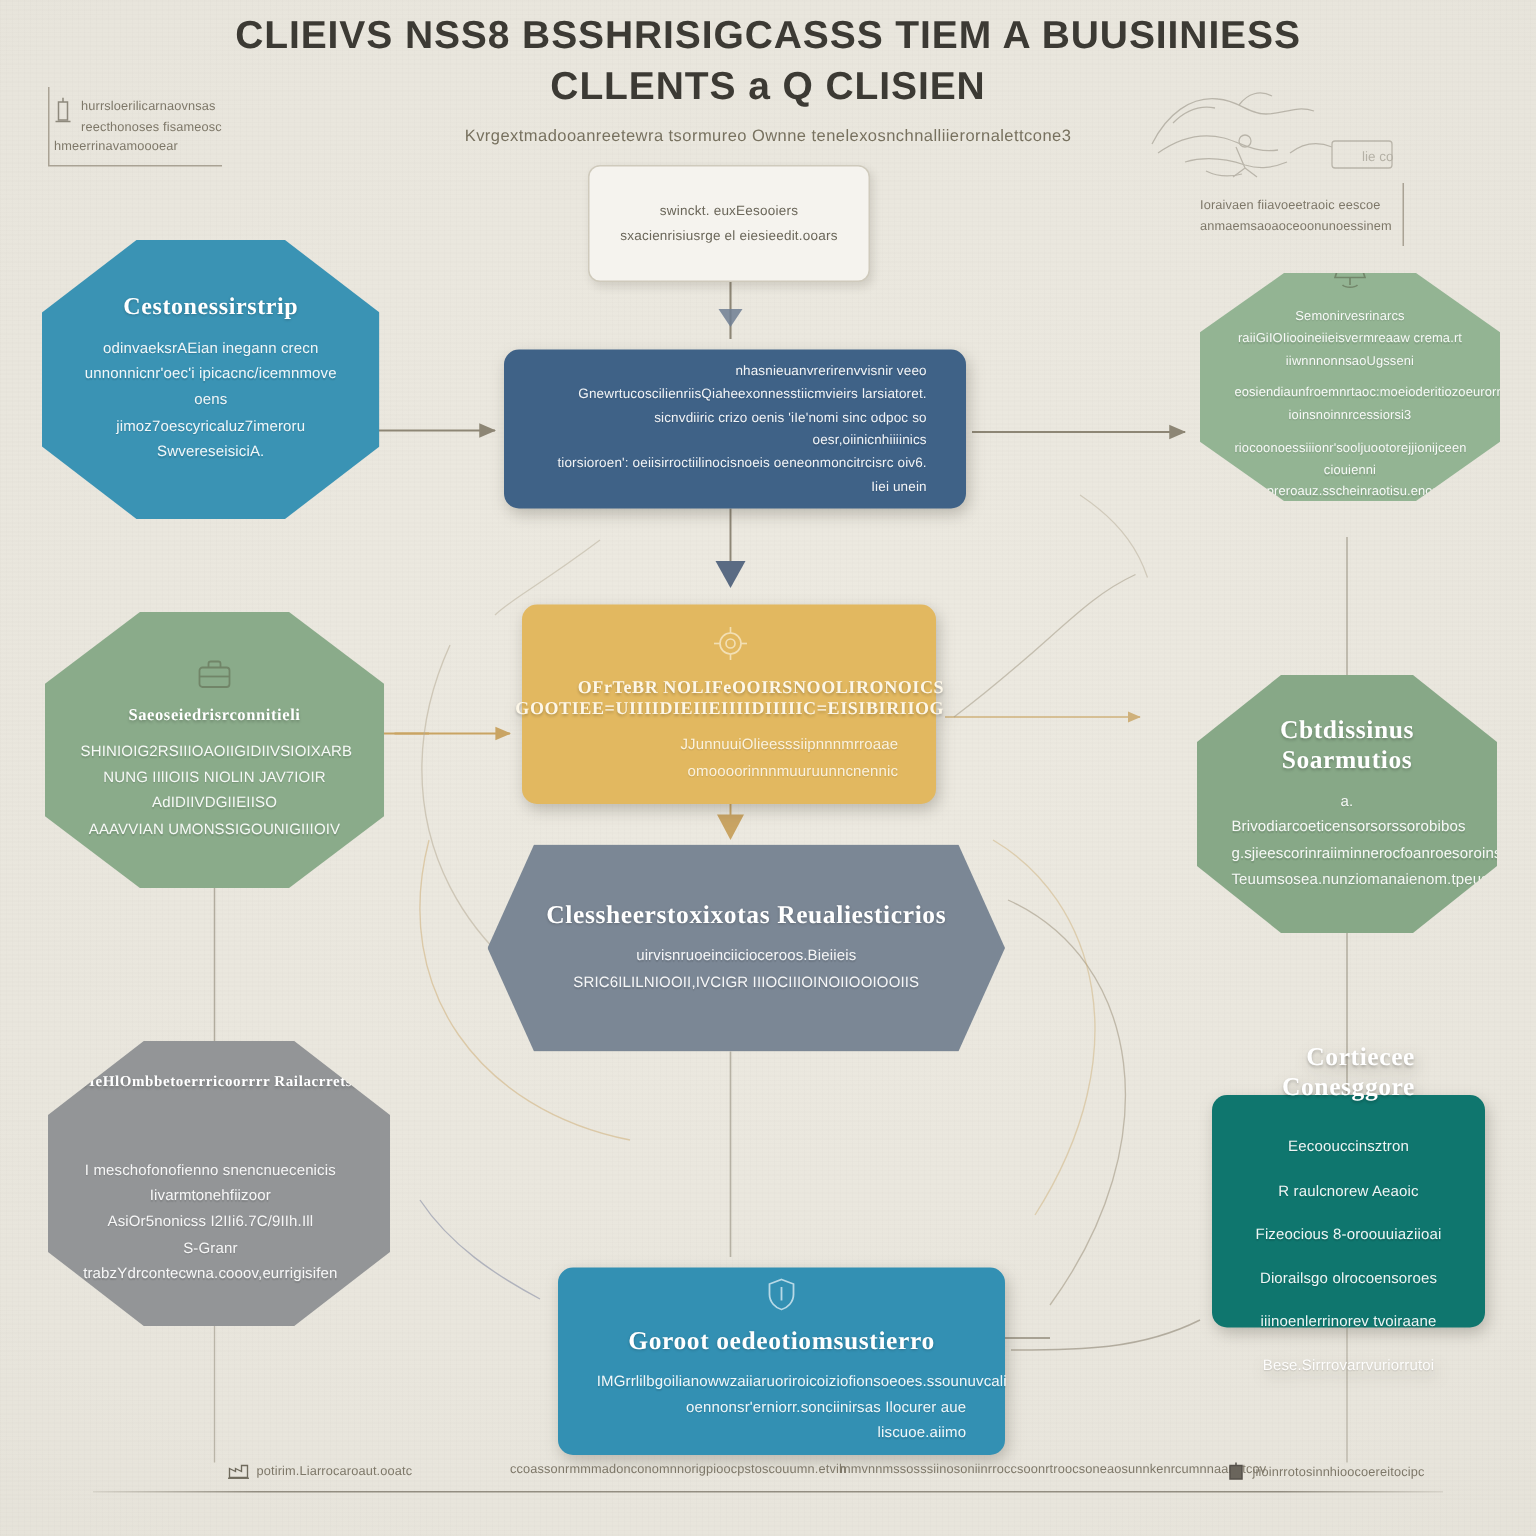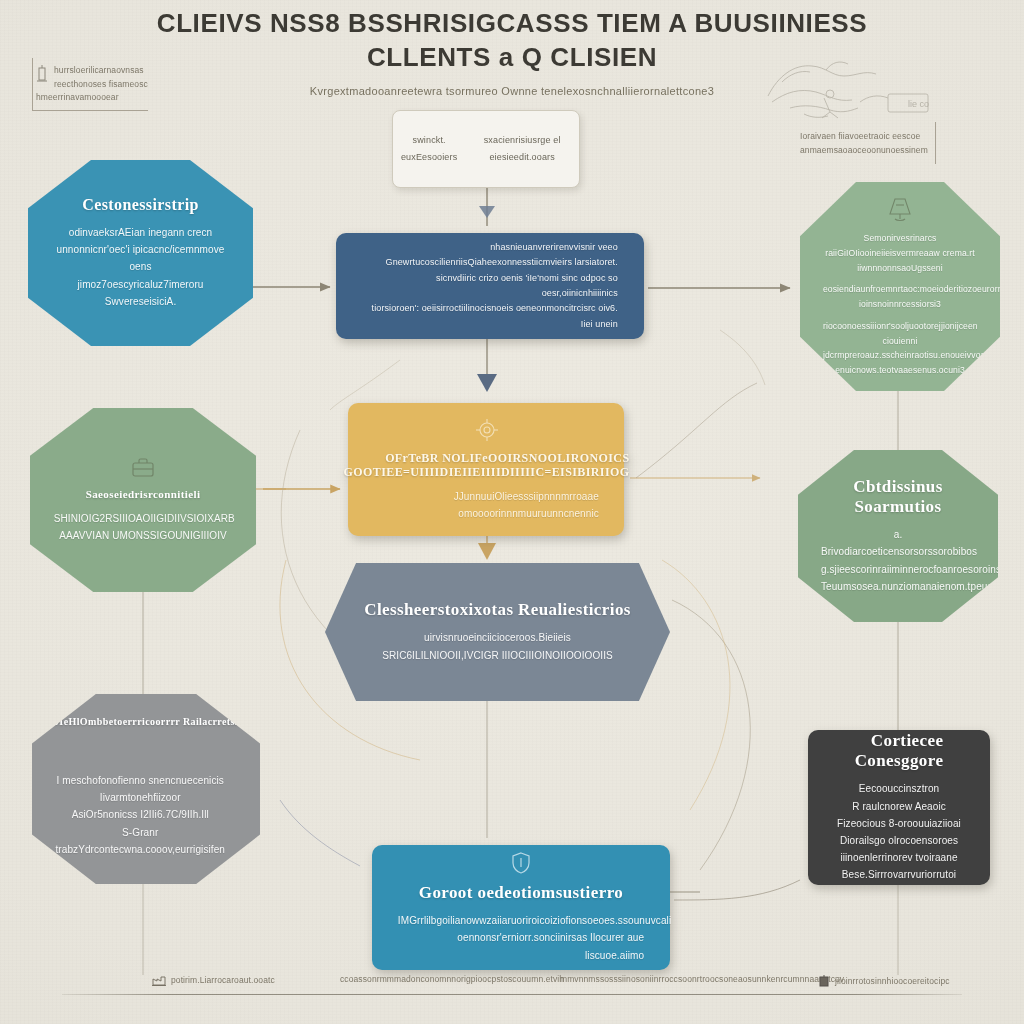--- a/index.html
+++ b/index.html
@@ -78,33 +78,33 @@
   
   #node-customer-relationship { left:28px;  top:160px; width:225px; height:186px; background:#3a93b4; }
   #node-green-left          { left:30px;  top:408px; width:226px; height:184px; background:#8aab8a; }
   #node-gray-left           { left:32px;  top:694px; width:228px; height:190px; background:#939597; }
 
   #node-center-blue   { left:336px; top:233px; width:308px; height:106px; background:#3f6287; }
   #node-center-amber  { left:348px; top:403px; width:276px; height:133px; background:#e2b860;padding-left:19px; }
   #node-center-slate  { left:325px; top:563px; width:345px; height:138px; background:#7b8795; }
   #node-bottom-teal   { left:372px; top:845px; width:298px; height:125px; background:#3390b3; }
 
-  #node-green-top-right { left:800px; top:182px; width:200px; height:209px; background:#93b493; }
+  #node-green-top-right { left:800px; top:182px; width:200px; height:152px; background:#93b493; }
   #node-green-mid-right { left:798px; top:450px; width:200px; height:172px; background:#87a887; }
-  #node-gray-right      { left:808px; top:730px; width:182px; height:155px; background:#404040; }
+  #node-gray-right      { left:808px; top:730px; width:182px; height:155px; background:#0f766e;gap:12px; }
 
   
   #callout {
     position: absolute;
     left: 392px; top: 110px;
     width: 188px; height: 78px;
     background: #f5f3ee;
     border: 1px solid #cfcabc;
     border-radius: 8px;
-    display: flex; flex-direction: row;
+    display: flex; flex-direction: column;
     align-items: center; justify-content: center;
     box-shadow: 2px 3px 6px rgba(80,74,62,.16);
   }
   #callout p {
     font-size: 9px; line-height: 1.85; color: #6a6659;
     letter-spacing: .15px; filter: blur(.3px); text-align: center;
   }
 
   
   #header { position: absolute; left: 0; top: 6px; width: 1024px; text-align: center; }
@@ -293,20 +293,21 @@
 <div class="node oct blurry" id="node-green-left">
   <span class="icon">
     <svg width="28" height="24" viewBox="0 0 28 24" fill="none" stroke="#6d7f63" stroke-width="1.2">
       <rect x="4" y="7" width="20" height="13" rx="2"></rect>
       <path d="M10,7 V4.5 a1.5,1.5 0 0 1 1.5,-1.5 h5 a1.5,1.5 0 0 1 1.5,1.5 V7"></path>
       <line x1="4" y1="13" x2="24" y2="13"></line>
     </svg>
   </span>
   <h3 style="font-size:11px">Saeoseiedrisrconnitieli</h3>
   <p>SHINIOIG2RSIIIOAOIIGIDIIVSIOIXARB</p>
+  <p>NUNG IIlIOIIS NIOLIN JAV7IOIR AdIDIIVDGIIEIISO</p>
   <p>AAAVVIAN UMONSSIGOUNIGIIIOIV</p>
 </div>
 
 <div class="node oct blurry" id="node-gray-left" style="justify-content:space-between;padding-top:22px;padding-bottom:26px">
   <h3 style="font-size:10px;margin-bottom:0">JIeHlOmbbetoerrricoorrrr Railacrretsi</h3>
   <div>
     <p>I meschofonofienno snencnuecenicis Iivarmtonehfiizoor</p>
     <p>AsiOr5nonicss I2IIi6.7C/9IIh.Ill</p>
     <p>S-Granr trabzYdrcontecwna.cooov,eurrigisifen</p>
   </div>

